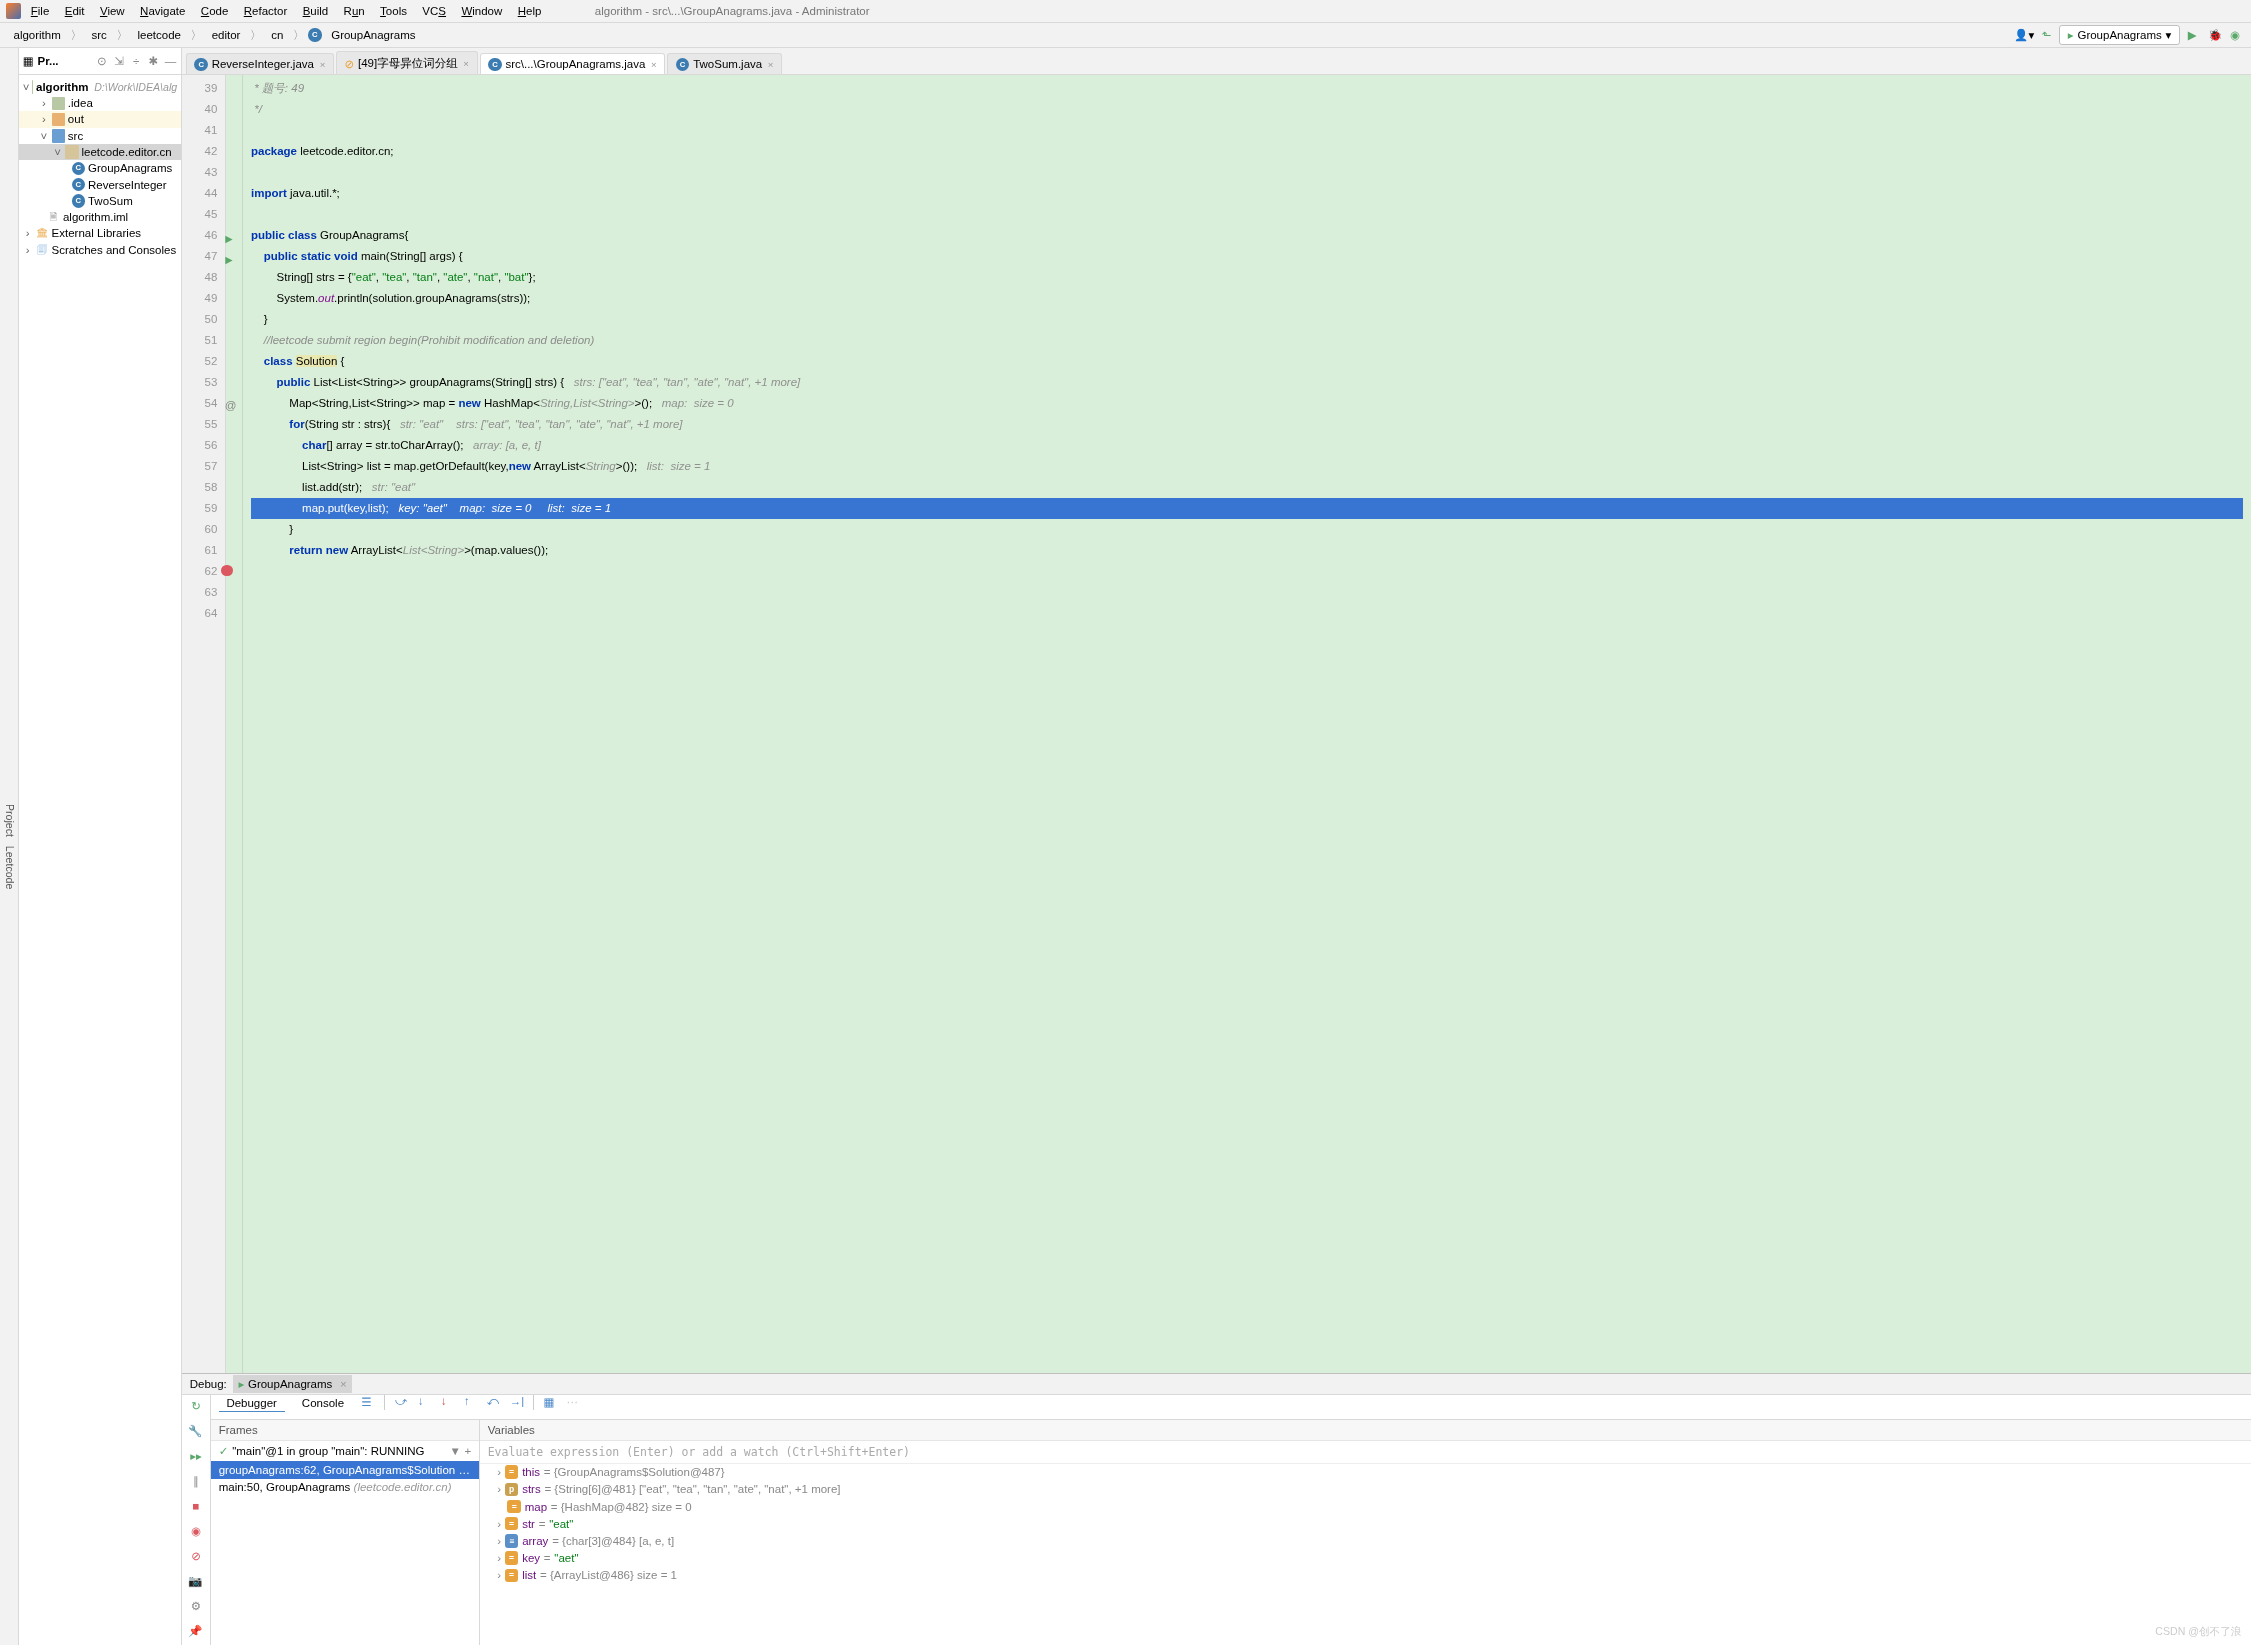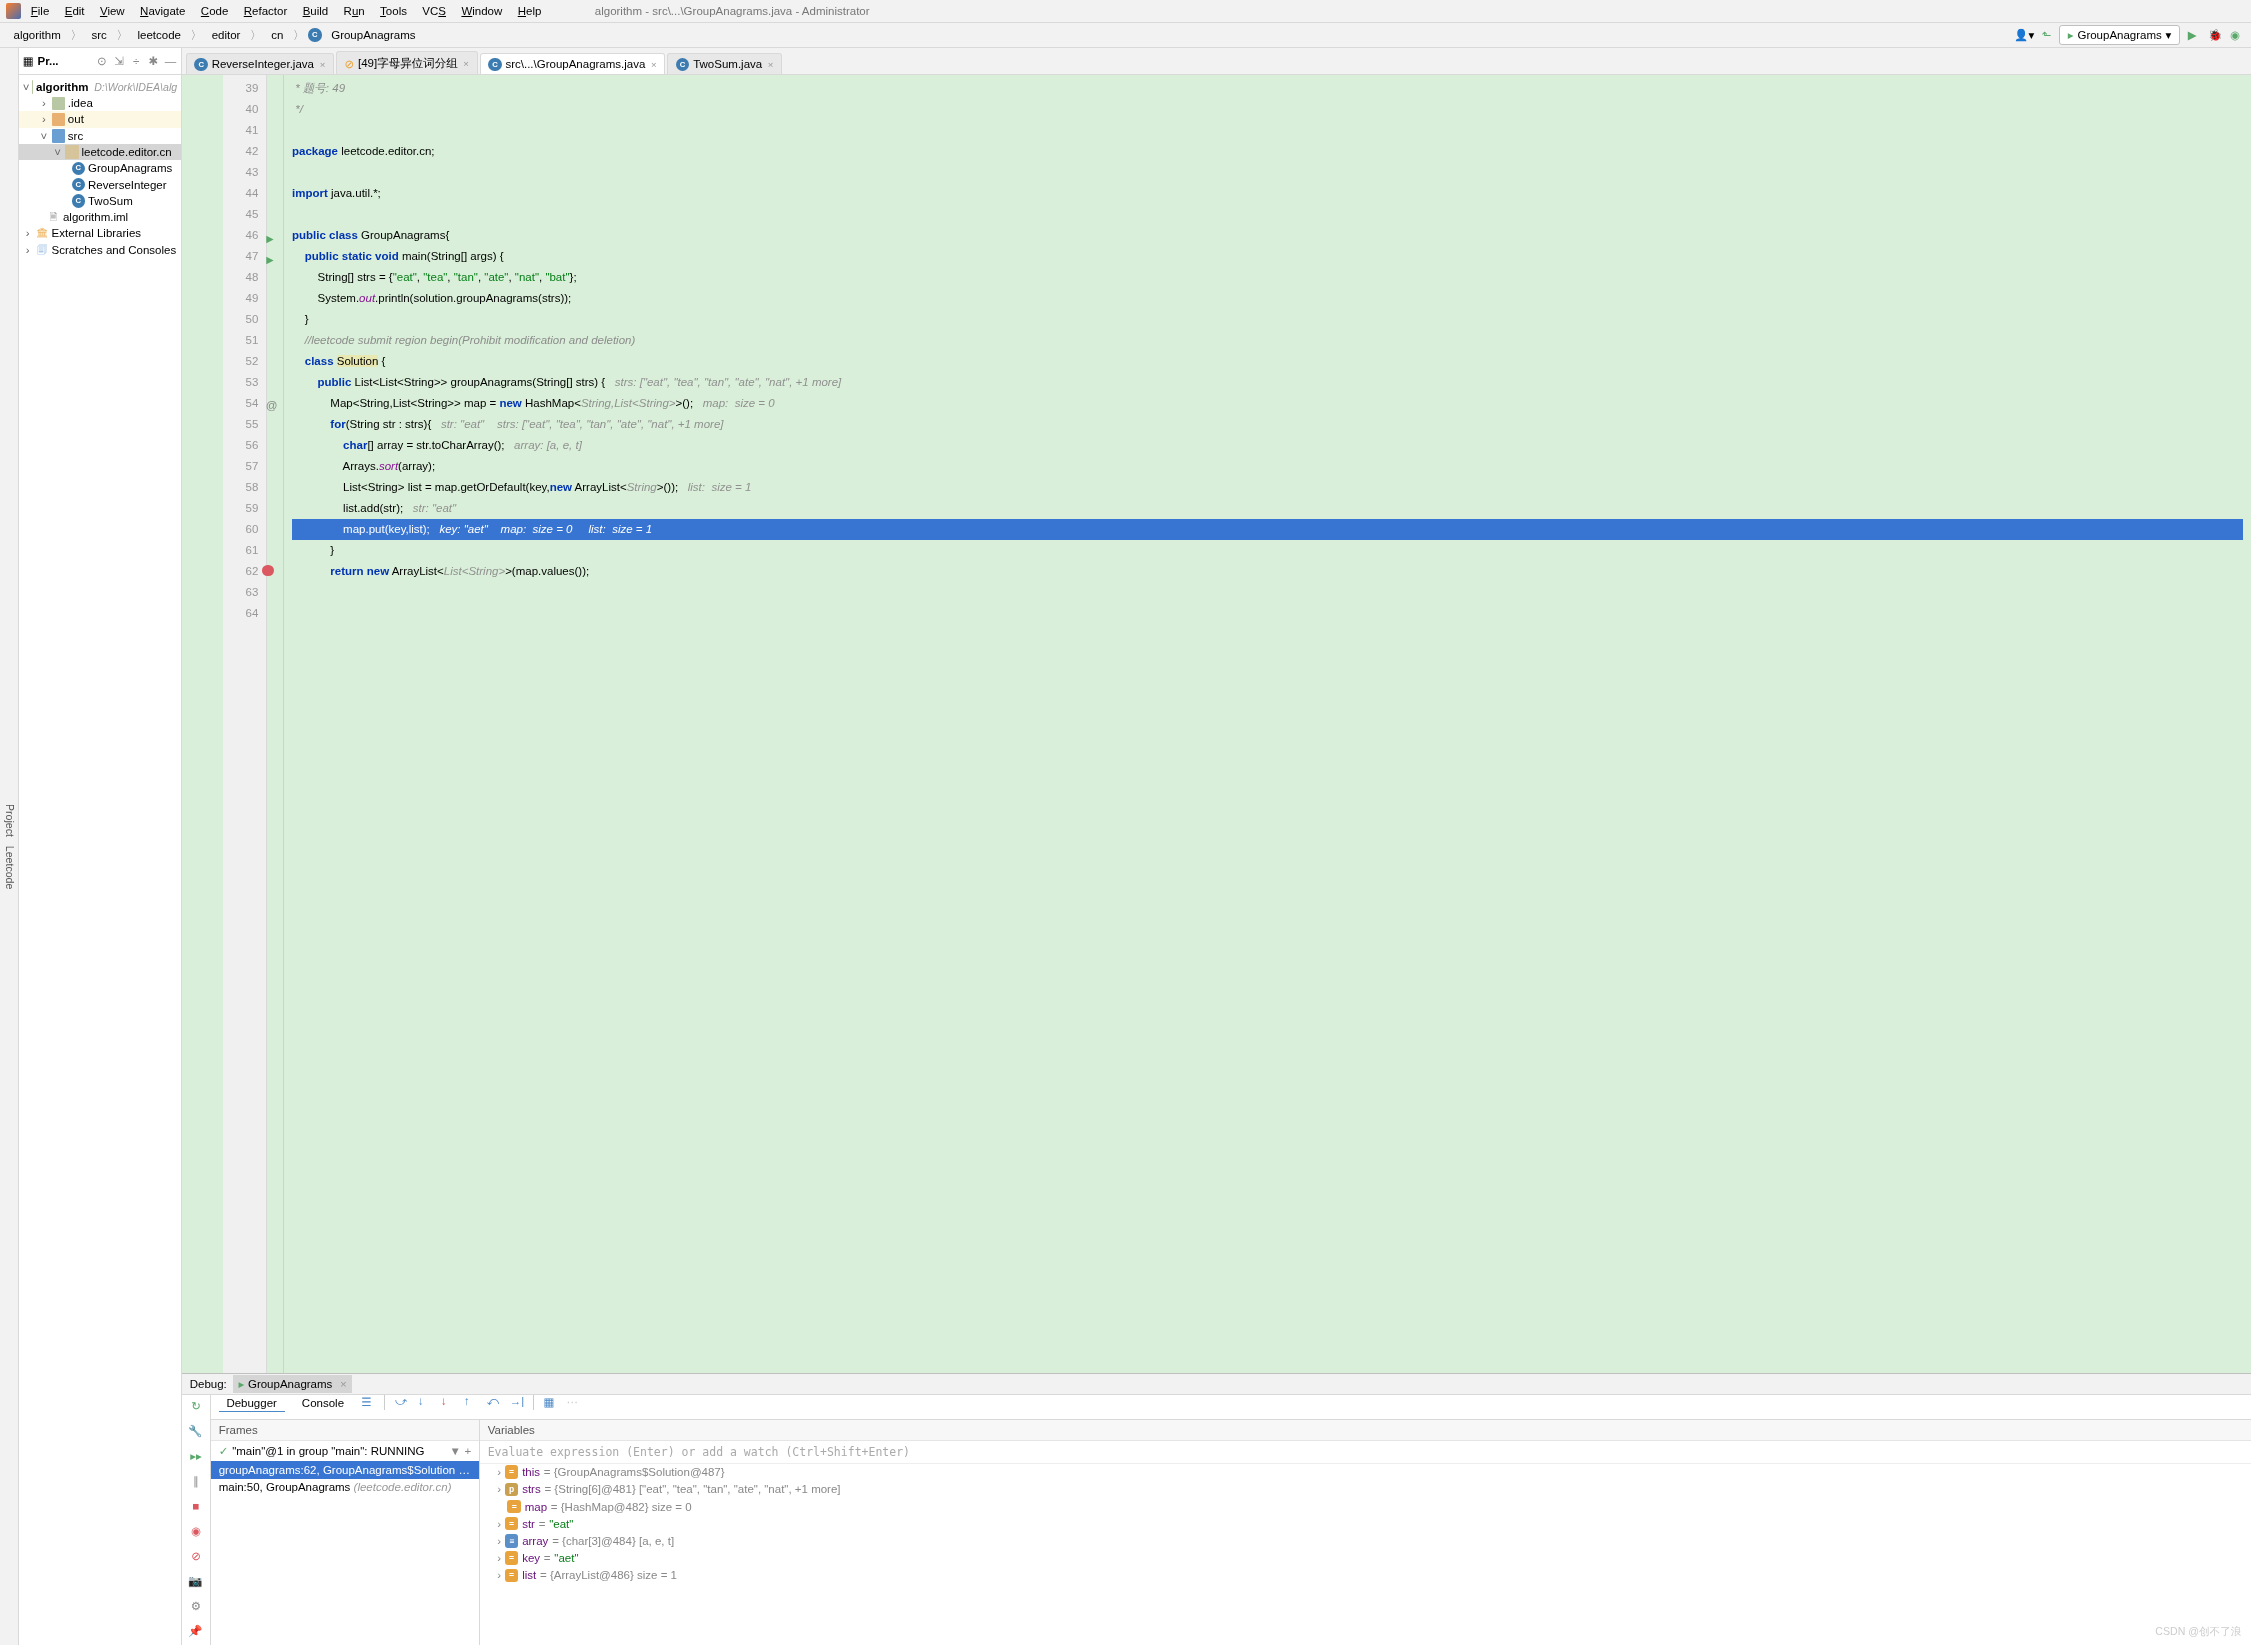--- a/index.html
+++ b/index.html
@@ -33,21 +33,21 @@
 .ticon.folder { background:#b8c8a4; border-radius:1px; }
 .ticon.folder.orange { background:#e8b071; }
 .ticon.class { background:#3c7cb0; color:#fff; border-radius:6.7px; font-size:7.7px; font-weight:bold; }
 .ticon.pkg { background:#d6c49b; border-radius:1px; }
 .tree-item .hint { color:#999; font-size:10.6px; margin-left:2.9px; }
 .editor-area { flex:1; display:flex; flex-direction:column; min-width:0; }
 .tabs { height:27px; background:#f2f2f2; border-bottom:1px solid #d9d9d9; display:flex; align-items:flex-end; padding-left:3.8px; }
 .tab { padding:3.8px 7.7px 2.9px; border:1px solid #d9d9d9; border-bottom:none; background:#e8e8e8; margin-right:1.9px; display:flex; align-items:center; gap:3.8px; border-radius:2.9px 2.9px 0 0; cursor:pointer; }
 .tab.active { background:#fff; }
 .tab .close { color:#999; font-size:9.6px; margin-left:1.9px; }
-.code-area { flex:1; display:flex; overflow:hidden; background:#d9efd9; font-family:"JetBrains Mono",Consolas,monospace;padding-left:41px; }
+.code-area { flex:1; display:flex; overflow:hidden; background:#d9efd9; font-family:"JetBrains Mono",Consolas,monospace; }
 .gutter { width:44px; text-align:right; padding:2.9px 7.7px 2.9px 3.8px; color:#999; background:#f0f0f0; border-right:1px solid #d9d9d9; line-height:21px; font-size:11.5px; }
 .gutter .ln { height:21px; position:relative; }
 .gutter .run-g { position:absolute; right:-15.4px; top:2.9px; color:#59a869; font-size:9.6px; }
 .gutter .bp { position:absolute; right:-15.4px; top:3.8px; width:11.5px; height:11.5px; background:#db5860; border-radius:5.8px; }
 .gutter .at { position:absolute; right:-19px; top:1.9px; color:#888; }
 .fold-col { width:17.3px; background:#d9efd9; border-right:1px solid #c8d8c8; }
 .code { flex:1; padding:2.9px 7.7px; line-height:21px; font-size:12.5px; overflow:hidden; }
 .code .line { height:21px; white-space:pre; }
 .code .cur { background:#3874d1; color:#fff; }
 .kw { color:#0033b3; font-weight:bold; }
@@ -278,21 +278,20 @@
           <div class="line">    <span class="kw">public static void</span> main(String[] args) {</div>
           <div class="line">        String[] strs = {<span class="str">"eat"</span>, <span class="str">"tea"</span>, <span class="str">"tan"</span>, <span class="str">"ate"</span>, <span class="str">"nat"</span>, <span class="str">"bat"</span>};</div>
           <div class="line">        System.<span class="fn">out</span>.println(solution.groupAnagrams(strs));</div>
           <div class="line">    }</div>
           <div class="line">    <span class="cm">//leetcode submit region begin(Prohibit modification and deletion)</span></div>
           <div class="line">    <span class="kw">class</span> <span style="background:#e8e8b0">Solution</span> {</div>
           <div class="line">        <span class="kw">public</span> List&lt;List&lt;String&gt;&gt; groupAnagrams(String[] strs) {   <span class="hint">strs: ["eat", "tea", "tan", "ate", "nat", +1 more]</span></div>
           <div class="line">            Map&lt;String,List&lt;String&gt;&gt; map = <span class="kw">new</span> HashMap&lt;<span class="hint">String,List&lt;String&gt;</span>&gt;();   <span class="hint">map:  size = 0</span></div>
           <div class="line">            <span class="kw">for</span>(String str : strs){   <span class="hint">str: "eat"</span>    <span class="hint">strs: ["eat", "tea", "tan", "ate", "nat", +1 more]</span></div>
           <div class="line">                <span class="kw">char</span>[] array = str.toCharArray();   <span class="hint">array: [a, e, t]</span></div>
-          <div class="line">                Arrays.<span class="fn">sort</span>(array);</div>
           <div class="line">                List&lt;String&gt; list = map.getOrDefault(key,<span class="kw">new</span> ArrayList&lt;<span class="hint">String</span>&gt;());   <span class="hint">list:  size = 1</span></div>
           <div class="line">                list.add(str);   <span class="hint">str: "eat"</span></div>
           <div class="line cur">                map.put(key,list);   <span class="hint">key: "aet"    map:  size = 0     list:  size = 1</span></div>
           <div class="line">            }</div>
           <div class="line">            <span class="kw">return new</span> ArrayList&lt;<span class="hint">List&lt;String&gt;</span>&gt;(map.values());</div>
         </div>
     </div>
 
     <div class="debug-panel">
       <div class="dp-tab-row">

